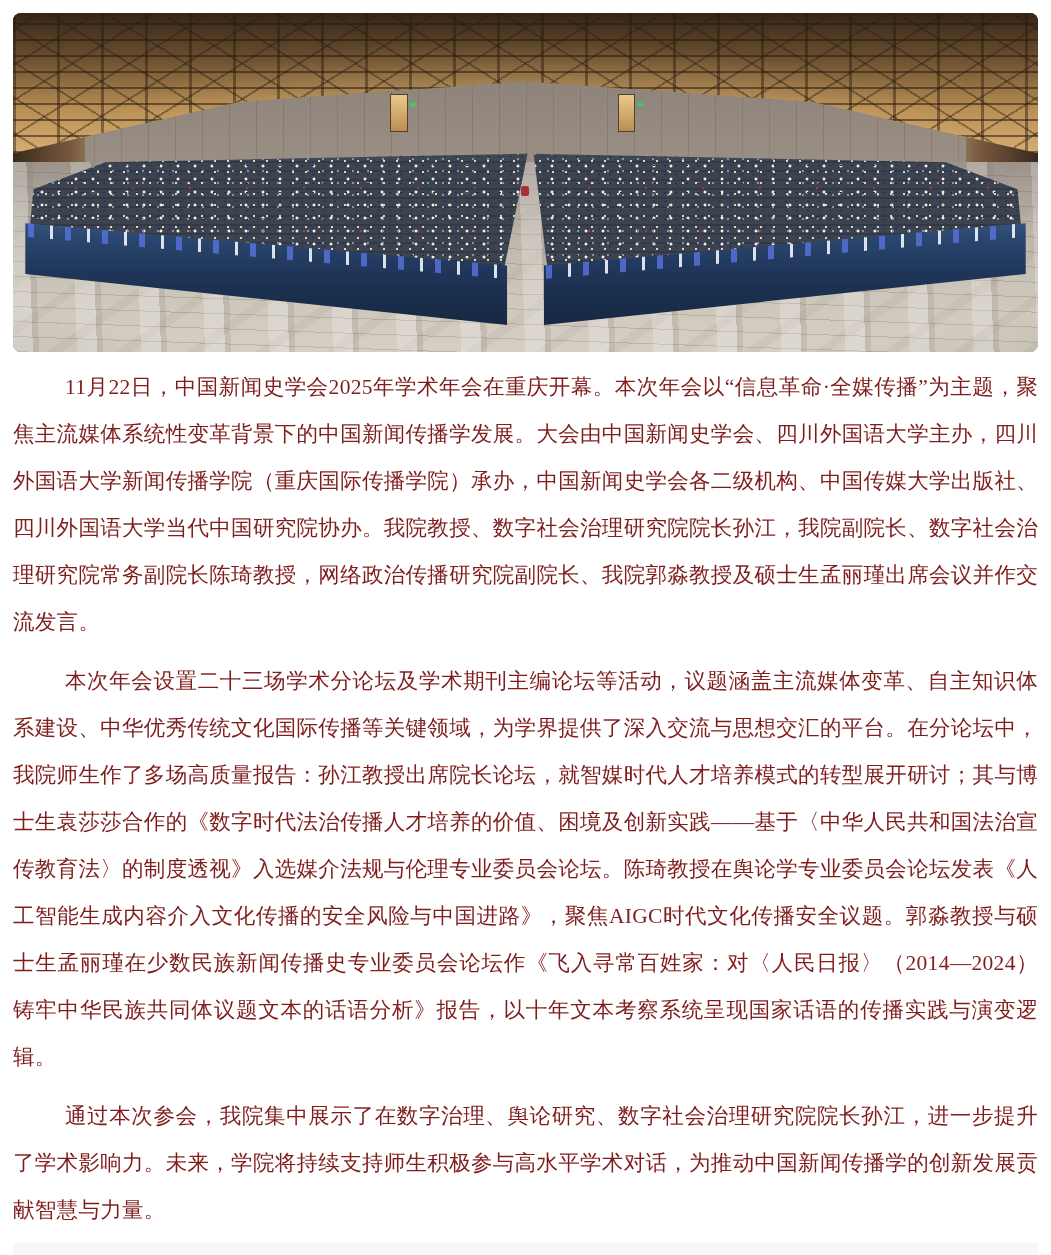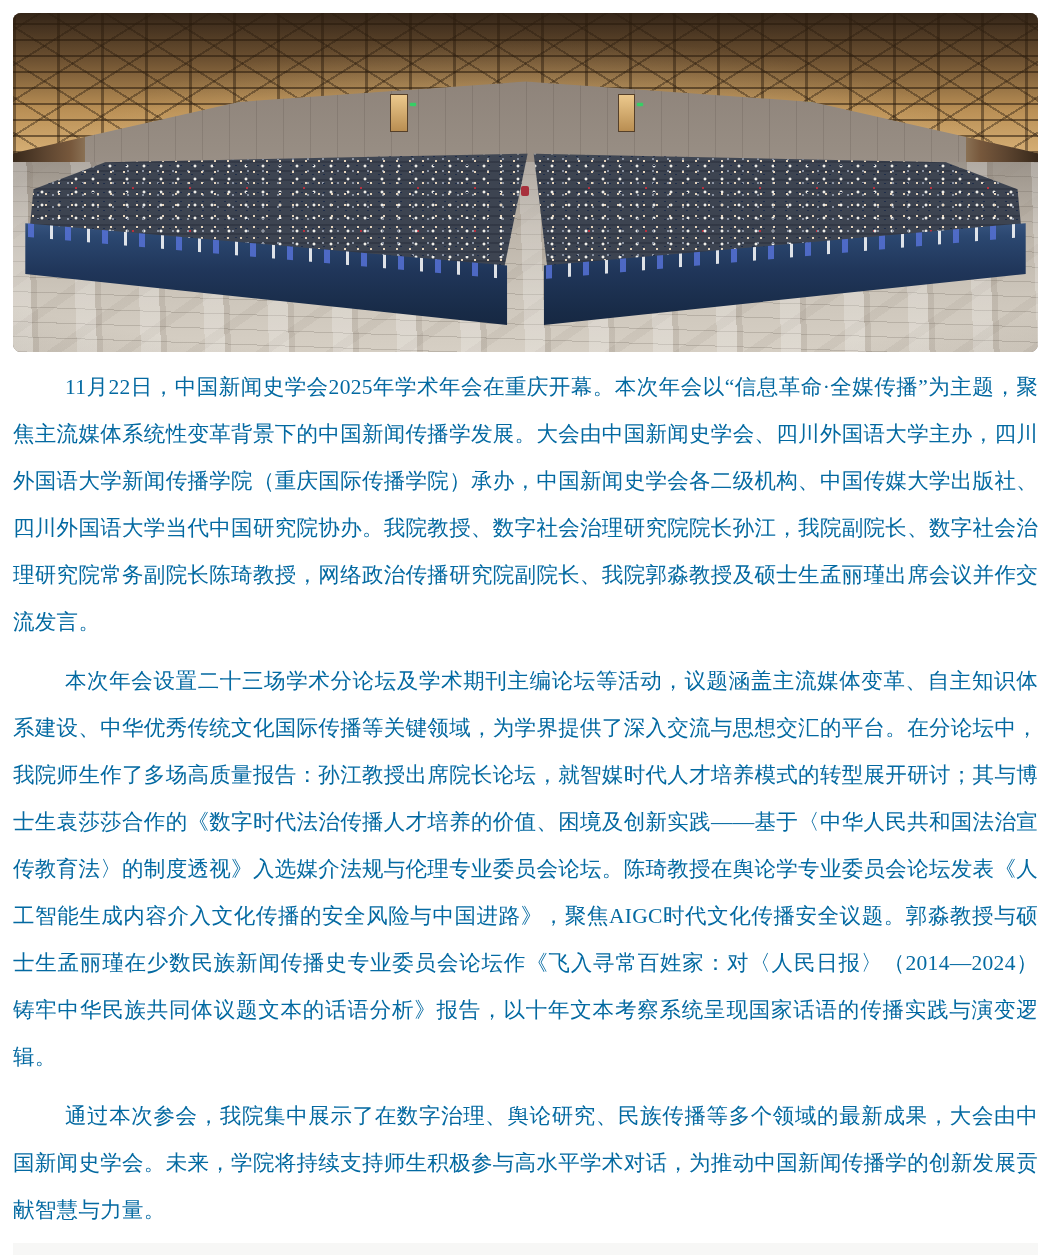--- a/index.html
+++ b/index.html
@@ -88,21 +88,21 @@
       repeating-linear-gradient(90deg,#ffffff 0 3px, rgba(255,255,255,0) 3px 15px, #5571d6 15px 21px, rgba(255,255,255,0) 21px 37px);
   }
   .ph-tableitems.il{clip-path:polygon(1.2% 62%,48.2% 74.5%,48.2% 78.5%,1.2% 66%);}
   .ph-tableitems.ir{clip-path:polygon(51.8% 74.5%,98.8% 62%,98.8% 66%,51.8% 78.5%);}
   .ph-vignette{
     inset:0;
     background:radial-gradient(125% 105% at 50% 42%, rgba(0,0,0,0) 58%, rgba(28,20,12,.28) 100%);
   }
 
   
-  .article{width:1025px;color:#0369a1;}
+  .article{width:1025px;color:#7f1d1d;}
   .article p{
     margin:12px 0 0;
     font-size:21.5px;line-height:47px;
     text-align:justify;text-align-last:left;
     text-indent:52px;
     letter-spacing:.3px;
   }
   .bottom-strip{
     width:1025px;height:12px;margin-top:9px;background:#f7f7f6;
   }
@@ -132,18 +132,18 @@
     <div class="ph-table tl"></div>
     <div class="ph-table tr"></div>
     <div class="ph-tableitems il"></div>
     <div class="ph-tableitems ir"></div>
     <div class="ph-vignette"></div>
   </div>
 
   <div class="article">
     <p>11月22日，中国新闻史学会2025年学术年会在重庆开幕。本次年会以“信息革命·全媒传播”为主题，聚焦主流媒体系统性变革背景下的中国新闻传播学发展。大会由中国新闻史学会、四川外国语大学主办，四川外国语大学新闻传播学院（重庆国际传播学院）承办，中国新闻史学会各二级机构、中国传媒大学出版社、四川外国语大学当代中国研究院协办。我院教授、数字社会治理研究院院长孙江，我院副院长、数字社会治理研究院常务副院长陈琦教授，网络政治传播研究院副院长、我院郭淼教授及硕士生孟丽瑾出席会议并作交流发言。</p>
     <p>本次年会设置二十三场学术分论坛及学术期刊主编论坛等活动，议题涵盖主流媒体变革、自主知识体系建设、中华优秀传统文化国际传播等关键领域，为学界提供了深入交流与思想交汇的平台。在分论坛中，我院师生作了多场高质量报告：孙江教授出席院长论坛，就智媒时代人才培养模式的转型展开研讨；其与博士生袁莎莎合作的《数字时代法治传播人才培养的价值、困境及创新实践——基于〈中华人民共和国法治宣传教育法〉的制度透视》入选媒介法规与伦理专业委员会论坛。陈琦教授在舆论学专业委员会论坛发表《人工智能生成内容介入文化传播的安全风险与中国进路》，聚焦AIGC时代文化传播安全议题。郭淼教授与硕士生孟丽瑾在少数民族新闻传播史专业委员会论坛作《飞入寻常百姓家：对〈人民日报〉（2014—2024）铸牢中华民族共同体议题文本的话语分析》报告，以十年文本考察系统呈现国家话语的传播实践与演变逻辑。</p>
-    <p>通过本次参会，我院集中展示了在数字治理、舆论研究、民族传播等多个领域的最新成果，大会由中国新闻史学会。未来，学院将持续支持师生积极参与高水平学术对话，为推动中国新闻传播学的创新发展贡献智慧与力量。</p>
+    <p>通过本次参会，我院集中展示了在数字治理、舆论研究、数字社会治理研究院院长孙江，进一步提升了学术影响力。未来，学院将持续支持师生积极参与高水平学术对话，为推动中国新闻传播学的创新发展贡献智慧与力量。</p>
   </div>
 
   <div class="bottom-strip"></div>
 
 </div>
 
 </body></html>

